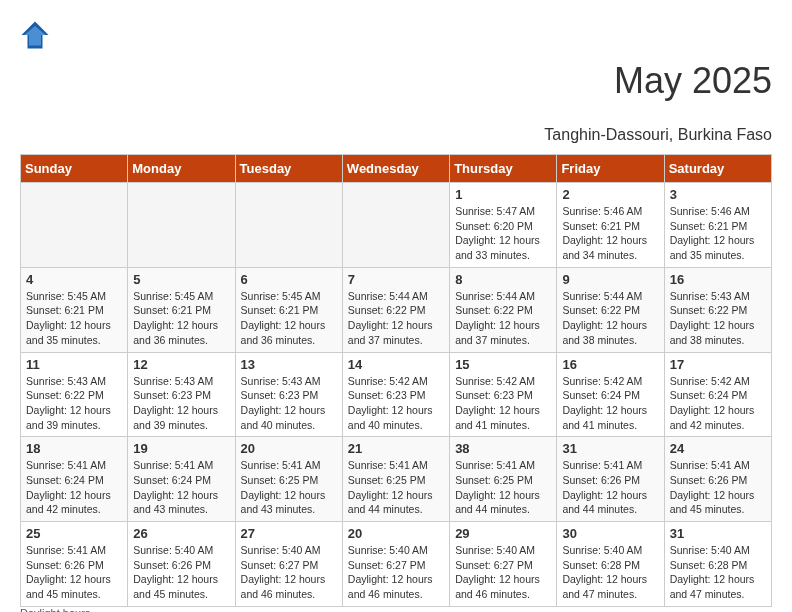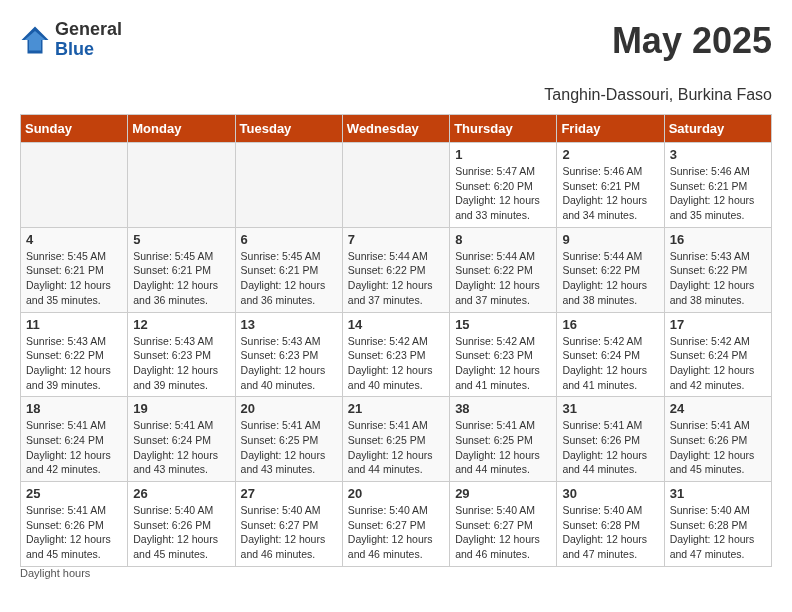--- a/index.html
+++ b/index.html
@@ -38,22 +38,23 @@
     .logo-icon {
       width: 30px;
       height: 30px;
       margin-right: 5px;
     }
     .title-area {
       text-align: right;
     }
     .month-title {
       font-size: 36px;
-      font-weight: bold;
+      font-weight: normal;
       color: #333;
+      margin-top: 40px;
     }
     .location {
       font-size: 16px;
       color: #333;
       margin-top: 24px;
     }
     .calendar {
       width: 100%;
       border-collapse: collapse;
     }
@@ -99,24 +100,20 @@
   </style>
 </head>
 <body>
 
 <div class="header">
   <div class="logo">
     <svg class="logo-icon" viewBox="0 0 40 40">
       <polygon points="20,2 38,20 30,20 30,38 10,38 10,20 2,20" fill="#1a5ca8"></polygon>
       <polygon points="20,8 34,20 28,20 28,34 12,34 12,20 6,20" fill="#4a8fd4"></polygon>
     </svg>
-    <div class="logo-text">
-      <span class="logo-general">General</span>
-      <span class="logo-blue">Blue</span>
-    </div>
   </div>
   <div class="title-area">
     <div class="month-title">May 2025</div>
     <div class="location">Tanghin-Dassouri, Burkina Faso</div>
   </div>
 </div>
 
 <table class="calendar">
   <thead>
     <tr>

